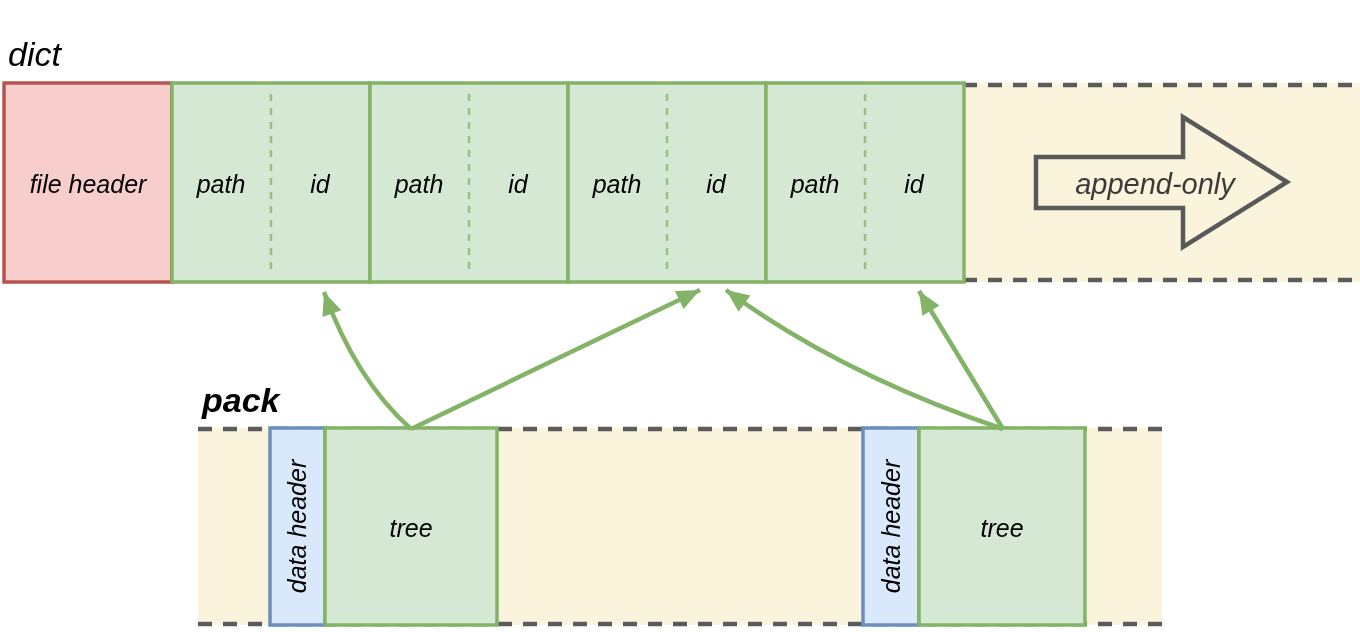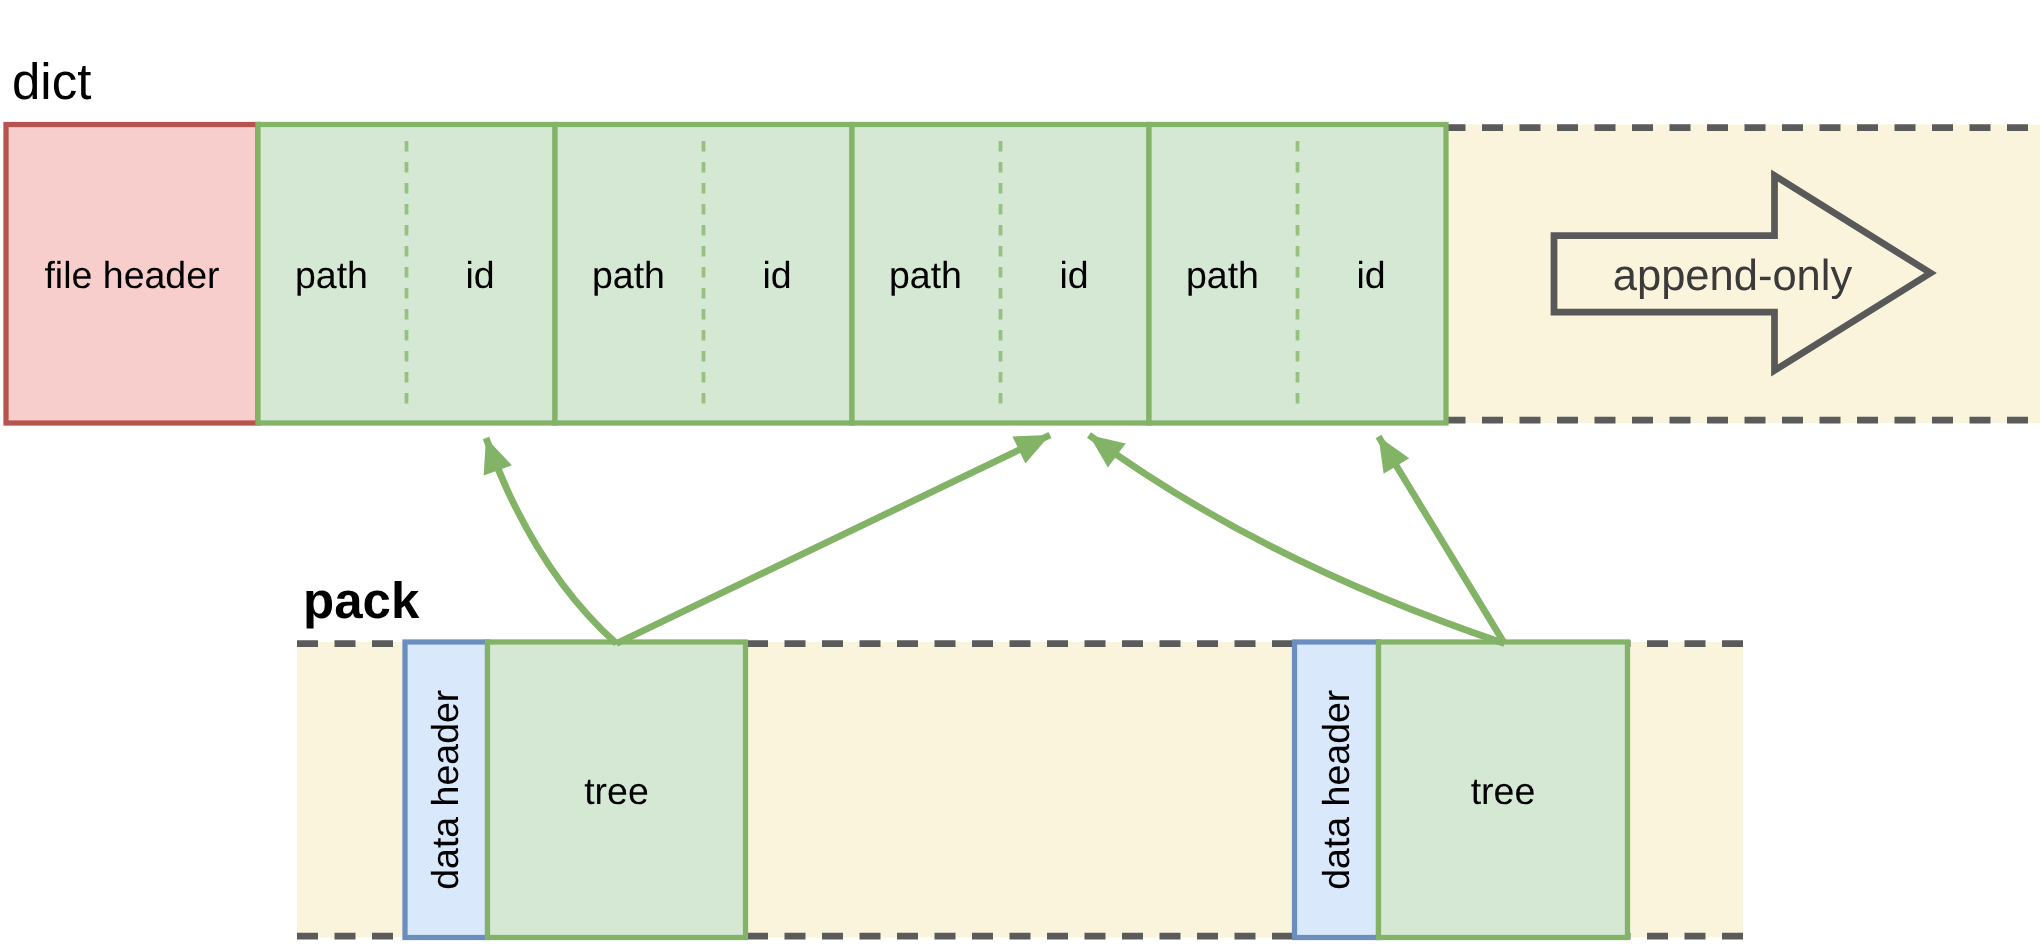--- a/index.html
+++ b/index.html
@@ -7,20 +7,21 @@
     padding: 0;
     background: #ffffff;
   }
   .stage {
     position: relative;
     width: 1360px;
     height: 632px;
     background: var(--canvas-bg, #ffffff);
     font-family: "Liberation Sans", sans-serif;
     overflow: hidden;
+    font-style: italic;
   }
   svg { display: block; }
 
   
   .box-red    { fill: var(--red-fill);   stroke: var(--red-stroke);   stroke-width: 3.5; }
   .box-green  { fill: var(--green-fill); stroke: var(--green-stroke); stroke-width: 3.5; }
   .box-blue   { fill: var(--blue-fill);  stroke: var(--blue-stroke);  stroke-width: 3.5; }
   .band-cream { fill: var(--cream-fill); stroke: none; }
 
   

